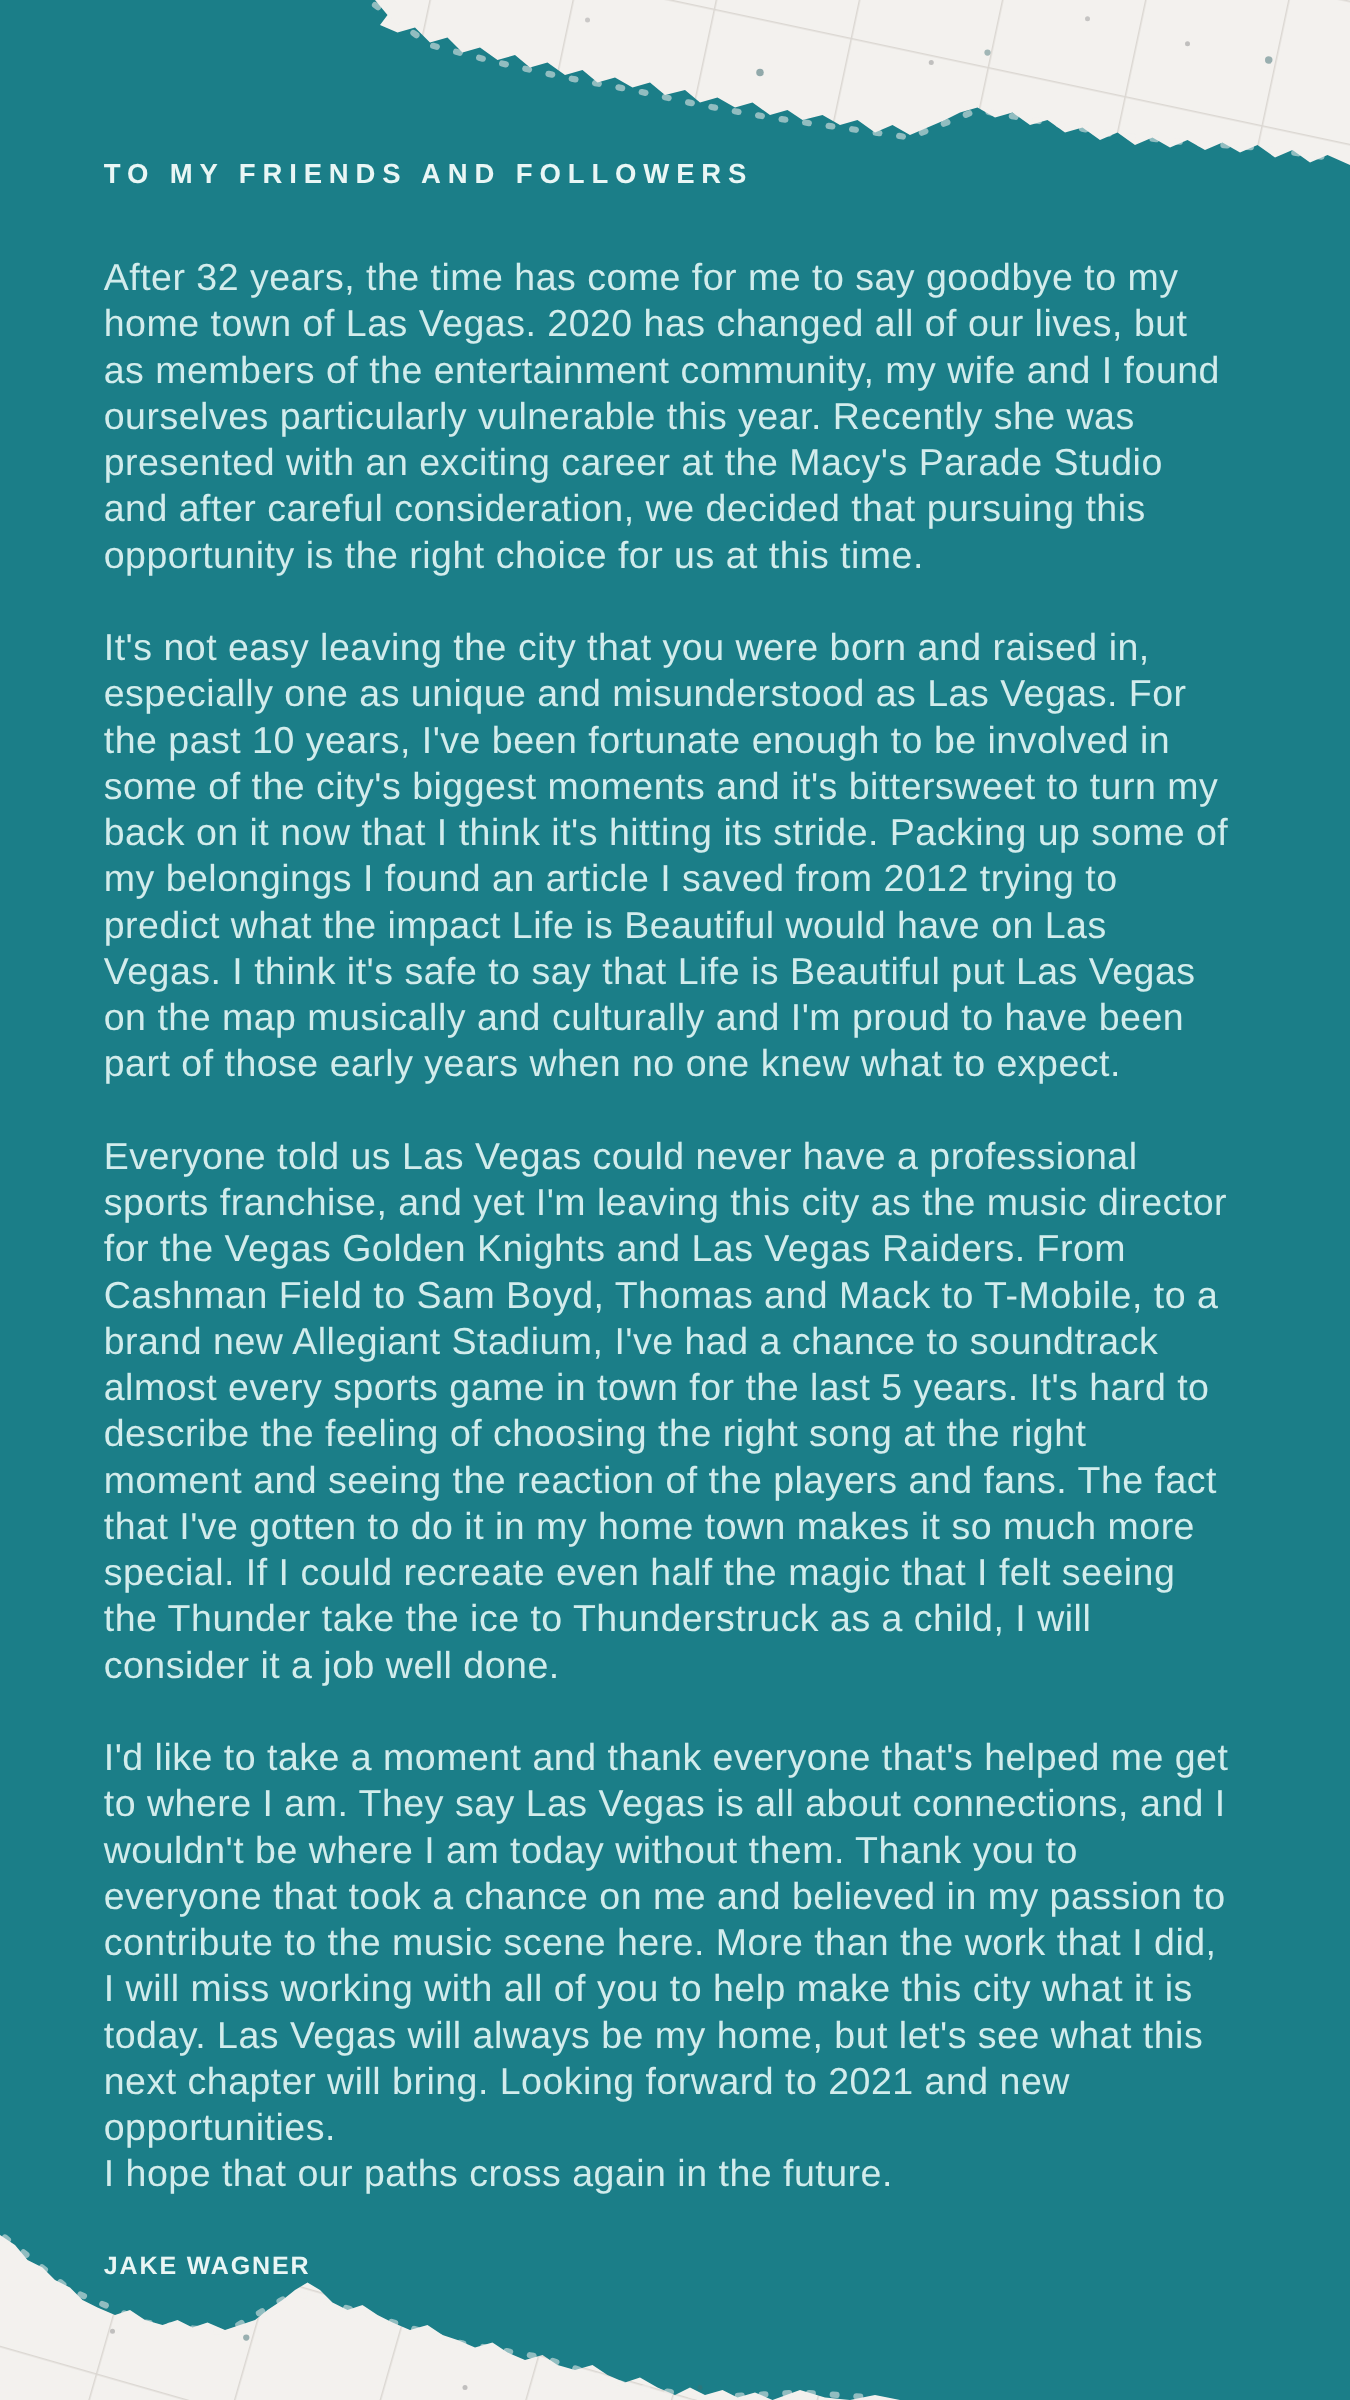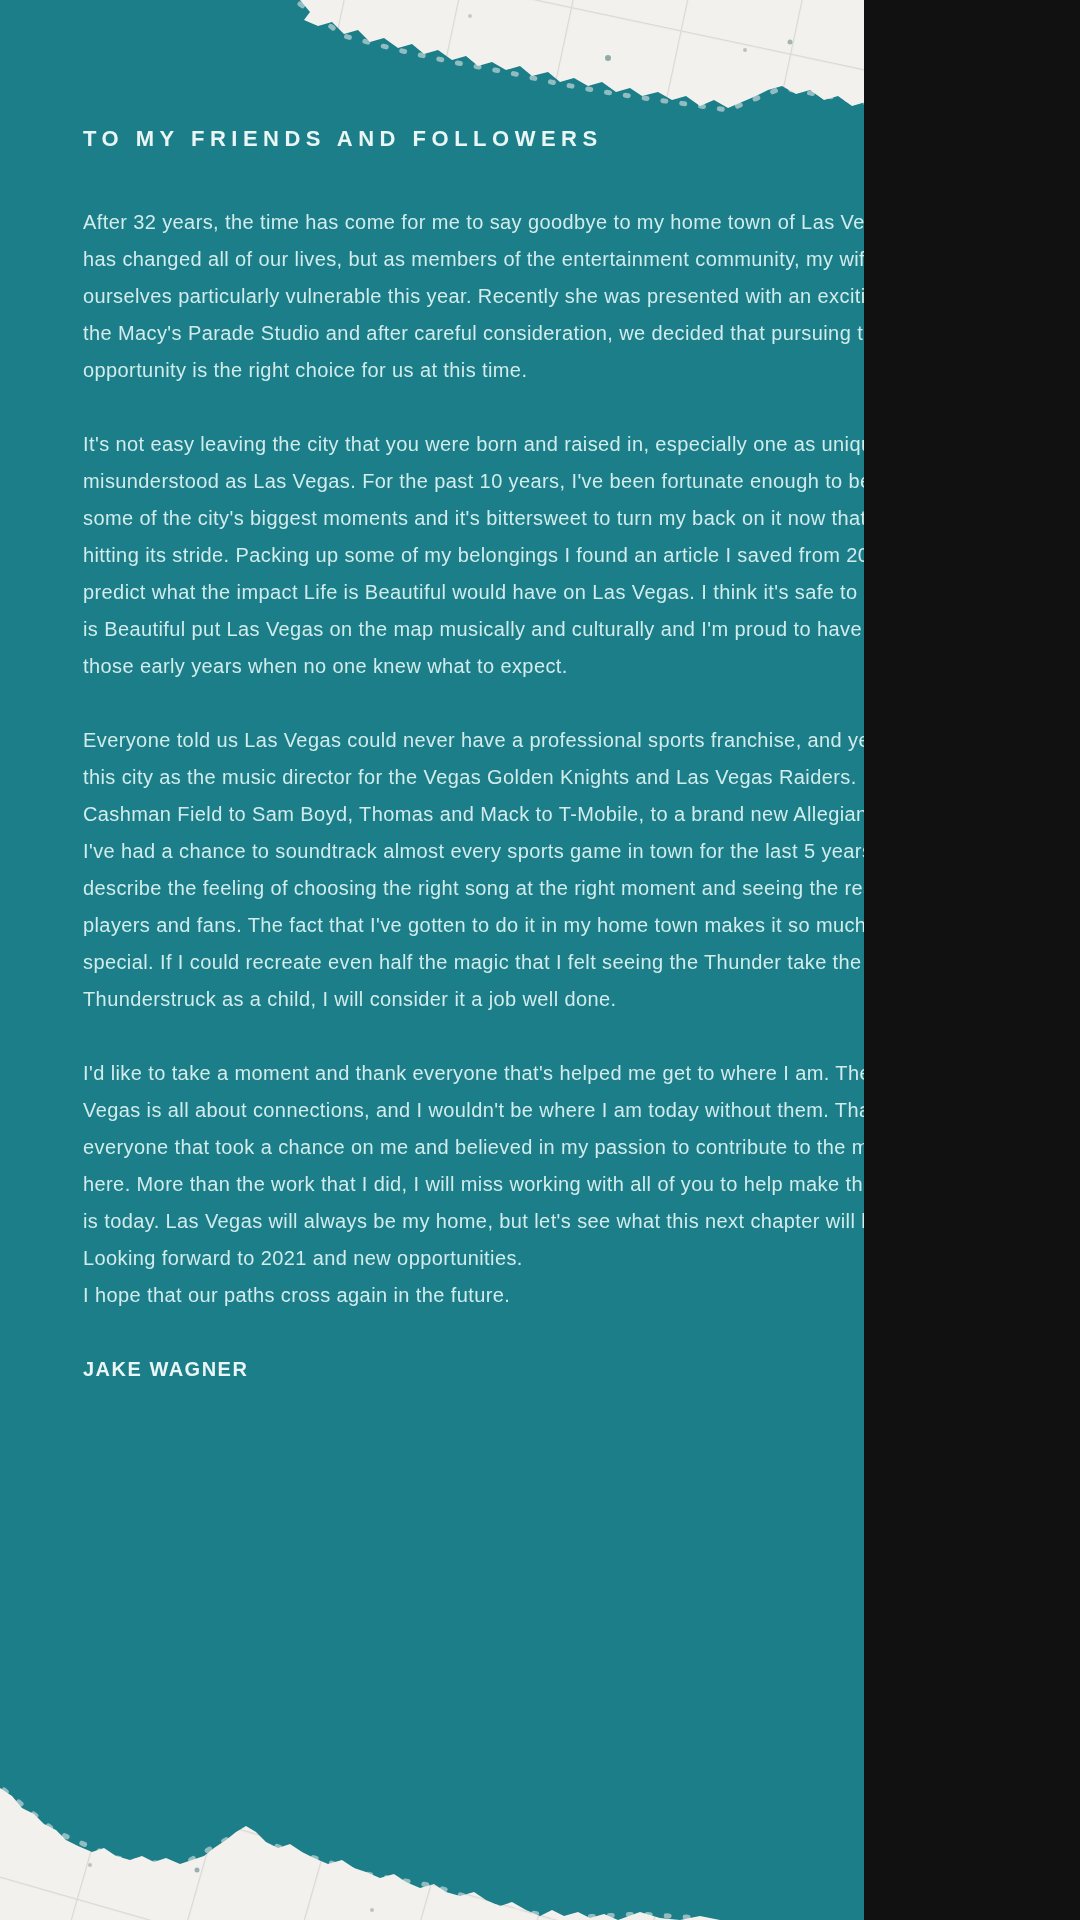--- a/index.html
+++ b/index.html
@@ -5,21 +5,21 @@
   :root{
     --teal:#1b7e88;
     --text:#d2ecec;
     --heading:#e9f6f5;
     --paper:#f3f1ee;
     --grid:#dbd7d2;
   }
   html,body{margin:0;padding:0;background:#111;}
   .page{
     position:relative;
-    width:864px;height:1920px;
+    width:1080px;height:1920px;
     background:var(--teal);
     overflow:hidden;
     font-family:"Liberation Sans", sans-serif;
   }
   .tear{position:absolute;left:0;width:1080px;display:block;}
   .tear-top{top:0;height:200px;}
   .tear-bottom{bottom:0;height:160px;}
   .content{
     position:absolute;
     left:83px;top:126px;
@@ -27,21 +27,21 @@
   }
   .heading{
     margin:0 0 52px 0;
     font-size:22px;
     font-weight:600;
     letter-spacing:5.5px;
     color:var(--heading);
   }
   .letter-body p{
     margin:0 0 37px 0;
-    font-size:20px;
+    font-size:30px;
     line-height:37px;
     font-weight:300;
     letter-spacing:0.4px;
     color:var(--text);
     white-space:pre-line;
   }
   .signature{
     font-size:20px;
     line-height:37px;
     font-weight:700;

